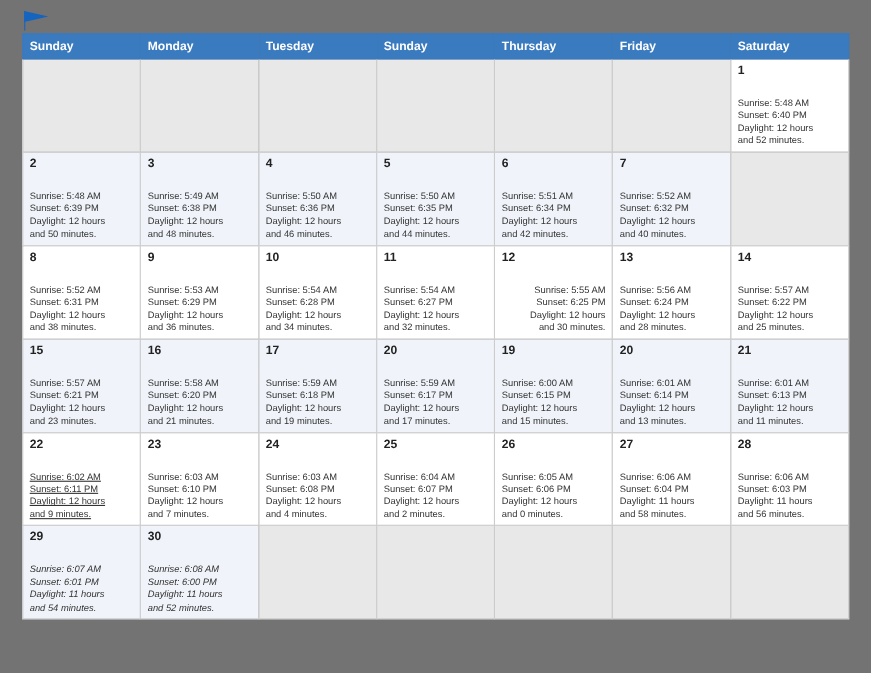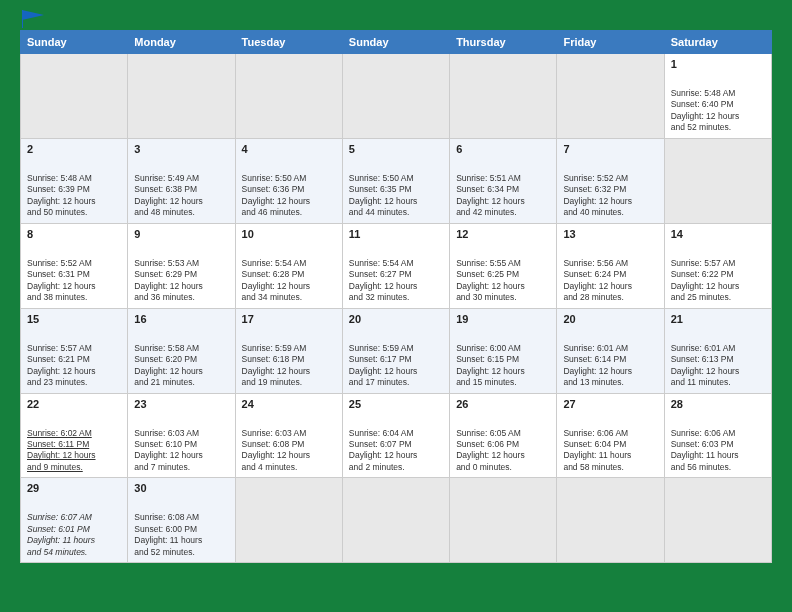--- a/index.html
+++ b/index.html
@@ -7,21 +7,21 @@
       font-family: Arial, sans-serif;
       background: #fff;
       width: 792px;
       height: 612px;
       overflow: hidden;
     }
     .page {
       width: 792px;
       height: 612px;
       padding: 18px 20px 12px 20px;
-      background: #15803d;
+      background: #737373;
     }
     .header-area {
       display: flex;
       align-items: flex-start;
       justify-content: space-between;
       margin-bottom: 6px;
     }
     .title-area {
       text-align: right;
     }
@@ -209,21 +209,21 @@
           </td>
           <td>
             <span class="day-num">11</span>
             <div class="day-detail" style="white-space: pre-line;">Sunrise: 5:54 AM
 Sunset: 6:27 PM
 Daylight: 12 hours
 and 32 minutes.</div>
           </td>
           <td>
             <span class="day-num">12</span>
-            <div class="day-detail" style="white-space: pre-line;">Sunrise: 5:55 AM
+            <div class="day-detail" style="white-space: pre-line; text-align: right;">Sunrise: 5:55 AM
 Sunset: 6:25 PM
 Daylight: 12 hours
 and 30 minutes.</div>
           </td>
           <td>
             <span class="day-num">13</span>
             <div class="day-detail" style="white-space: pre-line;">Sunrise: 5:56 AM
 Sunset: 6:24 PM
 Daylight: 12 hours
 and 28 minutes.</div>
@@ -341,21 +341,21 @@
         <tr>
           <td>
             <span class="day-num">29</span>
             <div class="day-detail" style="white-space: pre-line; font-style: italic;">Sunrise: 6:07 AM
 Sunset: 6:01 PM
 Daylight: 11 hours
 and 54 minutes.</div>
           </td>
           <td>
             <span class="day-num">30</span>
-            <div class="day-detail" style="white-space: pre-line;">Sunrise: 6:08 AM
+            <div class="day-detail" style="white-space: pre-line; font-style: italic;">Sunrise: 6:08 AM
 Sunset: 6:00 PM
 Daylight: 11 hours
 and 52 minutes.</div>
           </td>
           <td class="empty"></td>
           <td class="empty"></td>
           <td class="empty"></td>
           <td class="empty"></td>
           <td class="empty"></td>
         </tr>

